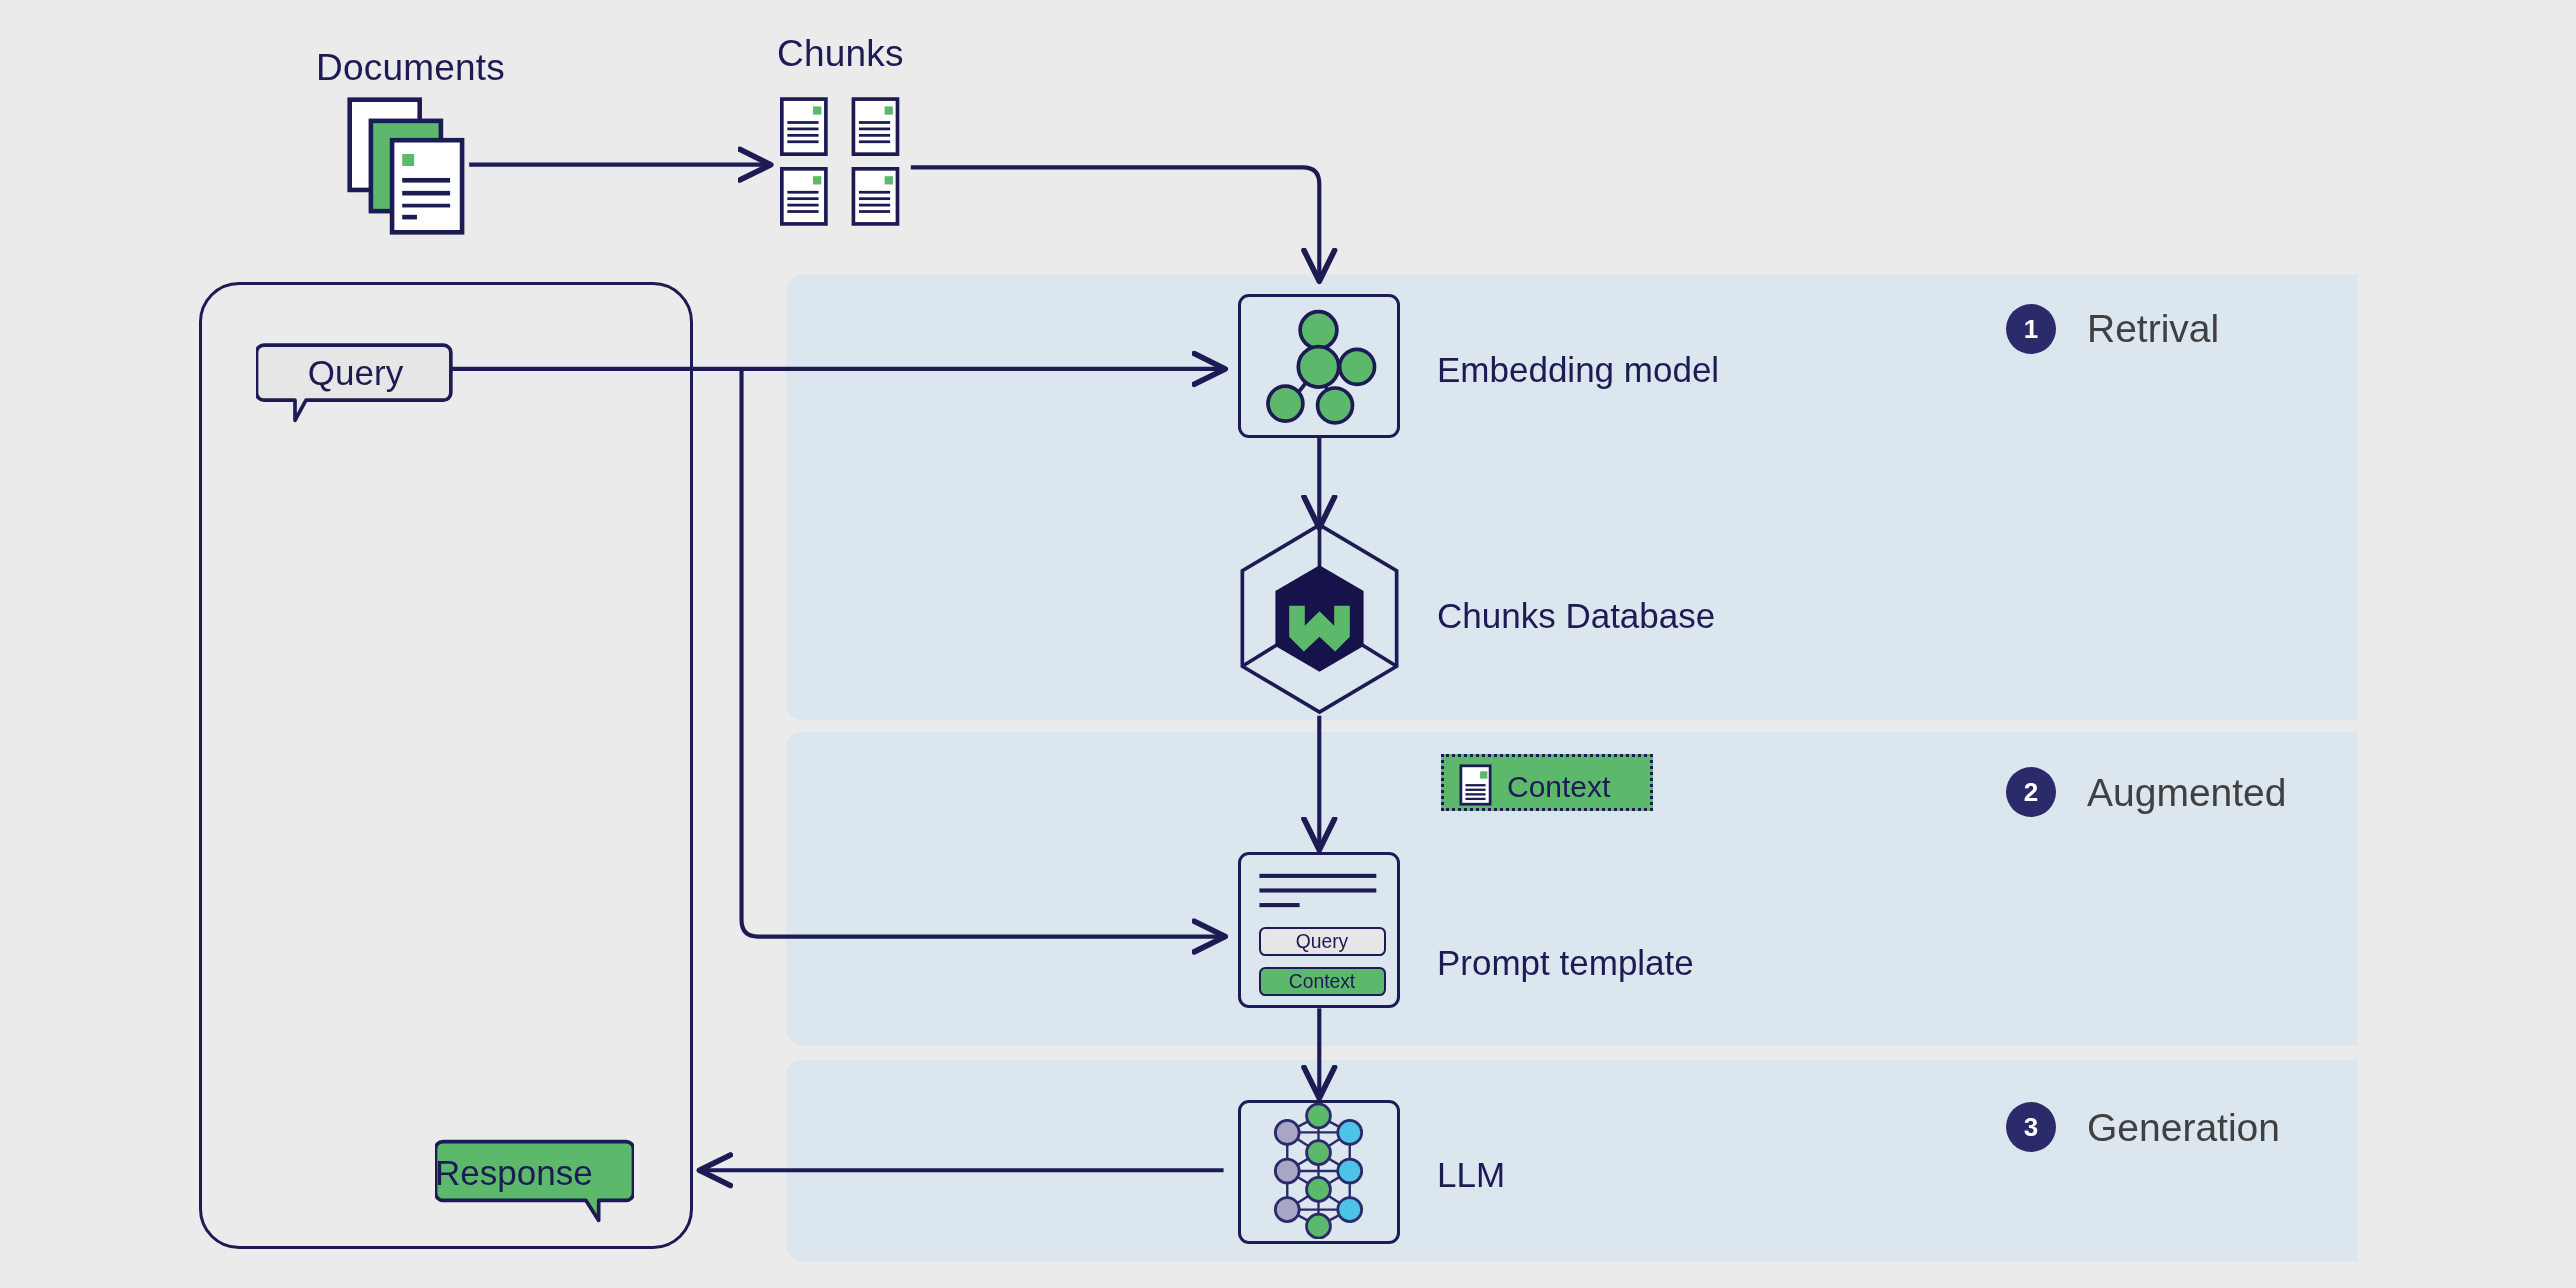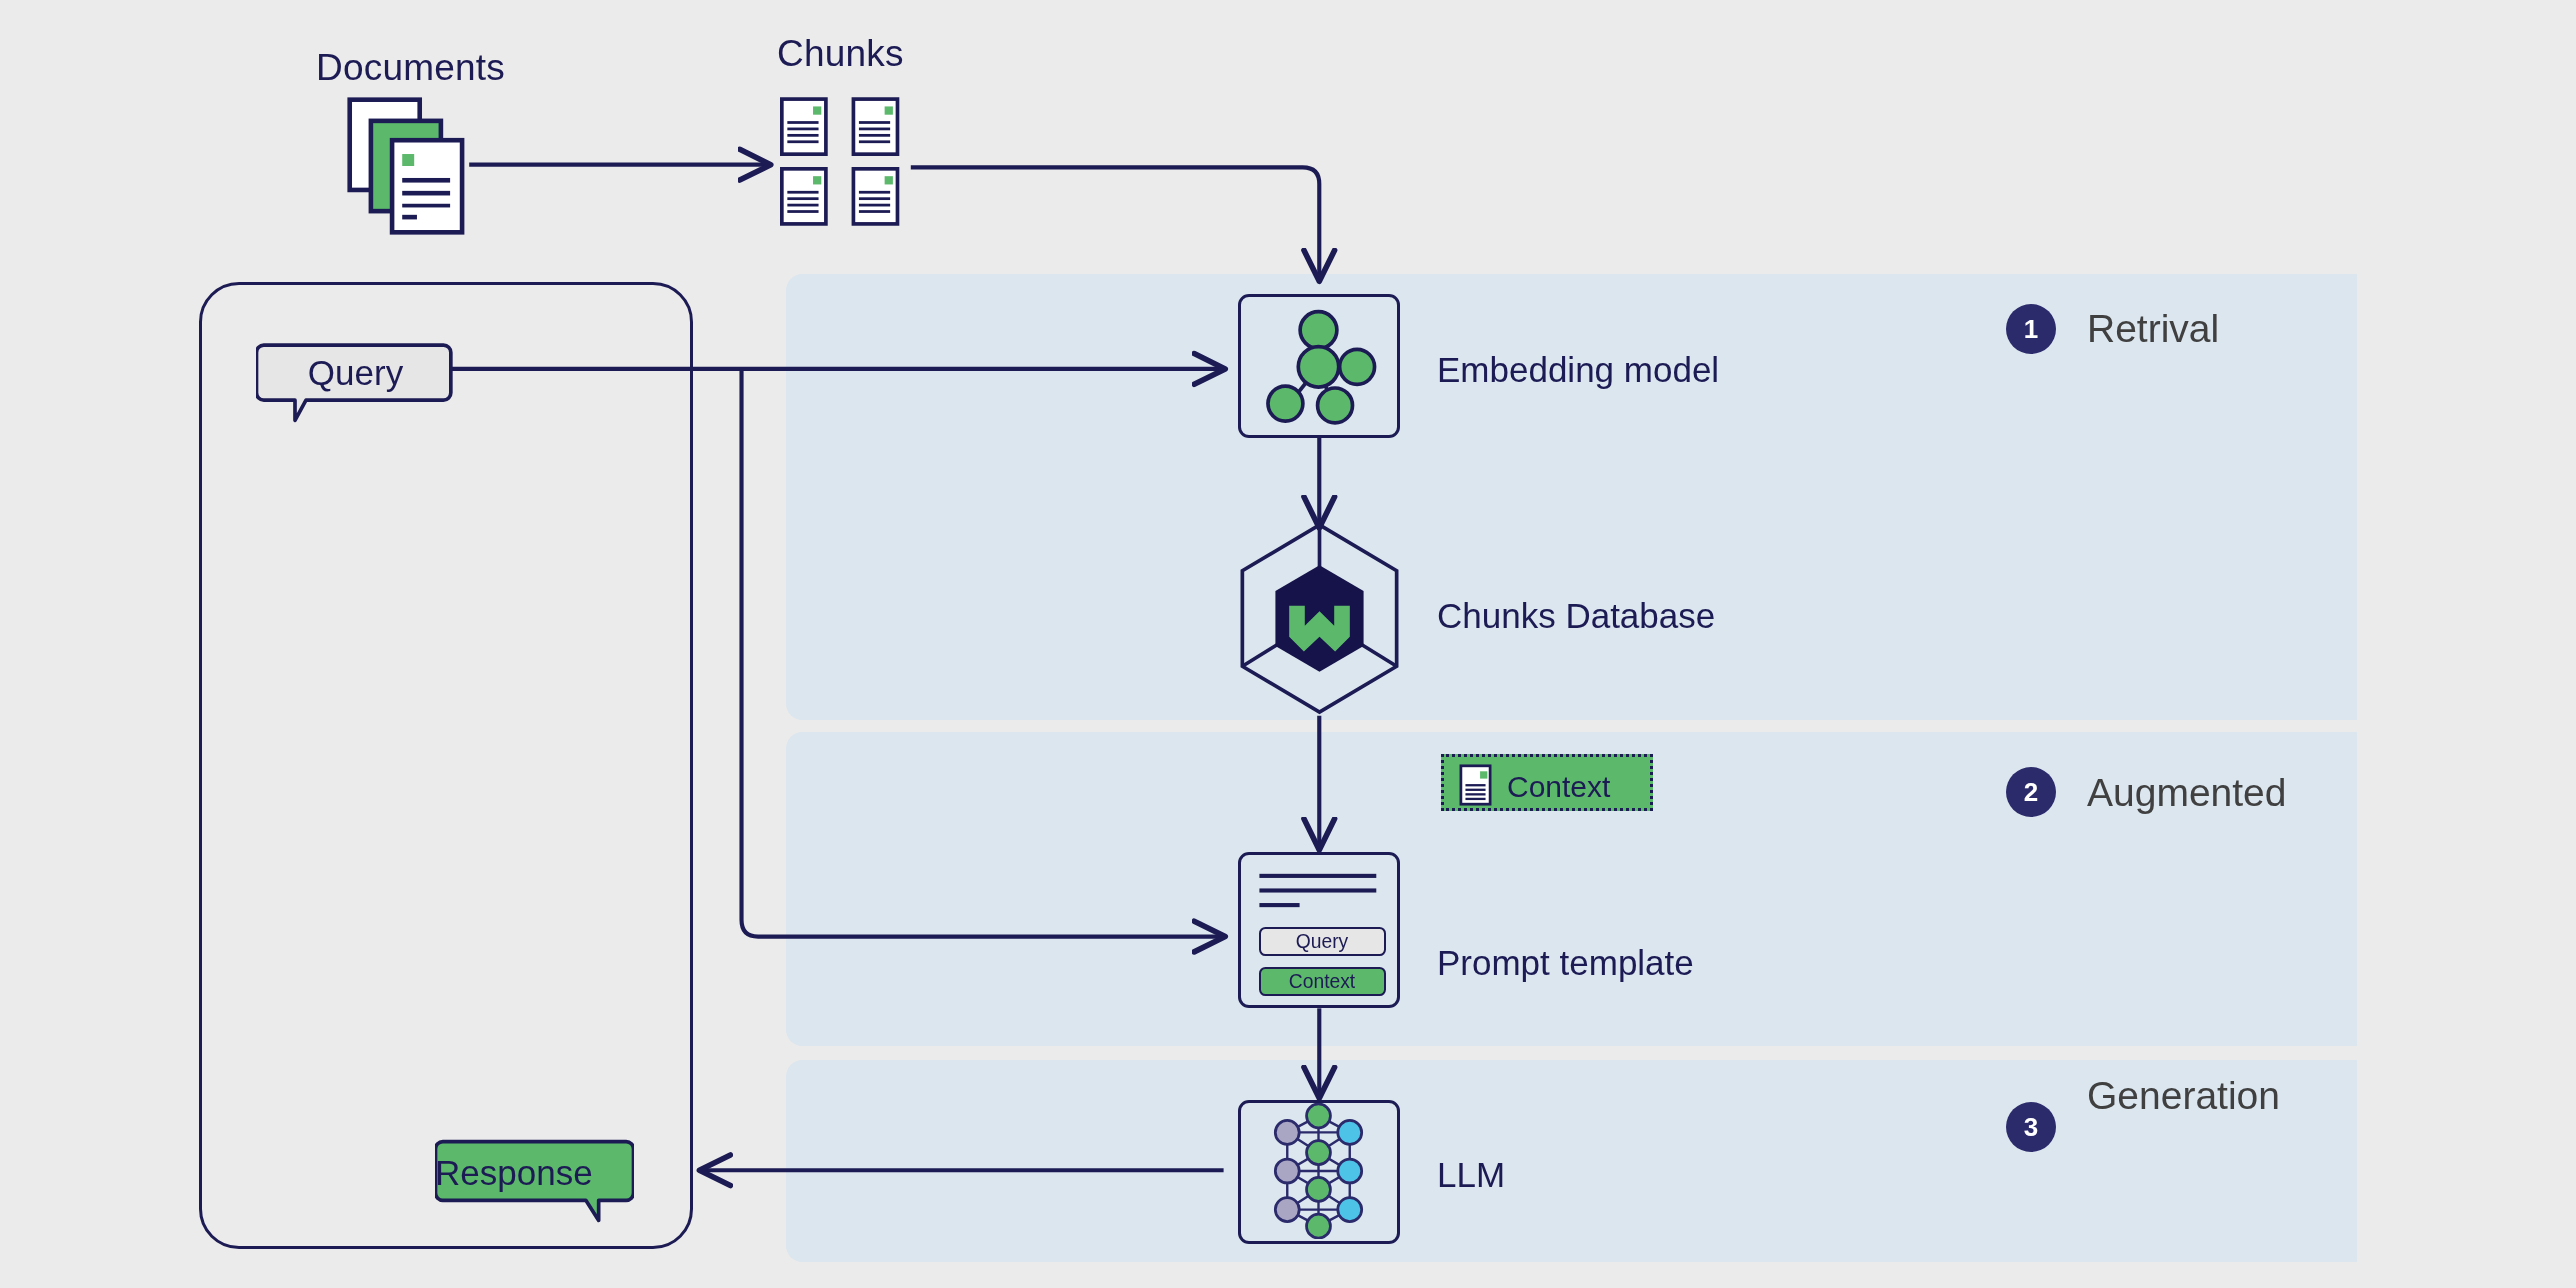--- a/index.html
+++ b/index.html
@@ -351,16 +351,16 @@
   </div>
   <div class="abs node-label" style="left:1437px; top:1155px;text-align:center;">LLM</div>
 
   <div class="num-badge" style="left:2006px; top:304px;">1</div>
   <div class="abs stage-label" style="left:2087px; top:307px;">Retrival</div>
 
   <div class="num-badge" style="left:2006px; top:767px;">2</div>
   <div class="abs stage-label" style="left:2087px; top:771px;">Augmented</div>
 
   <div class="num-badge" style="left:2006px; top:1102px;">3</div>
-  <div class="abs stage-label" style="left:2087px; top:1074px;text-align:center;">Generation</div>
+  <div class="abs stage-label" style="left:2087px; top:1106px;text-align:center;">Generation</div>
 
 </div>
 
 
 </body></html>

